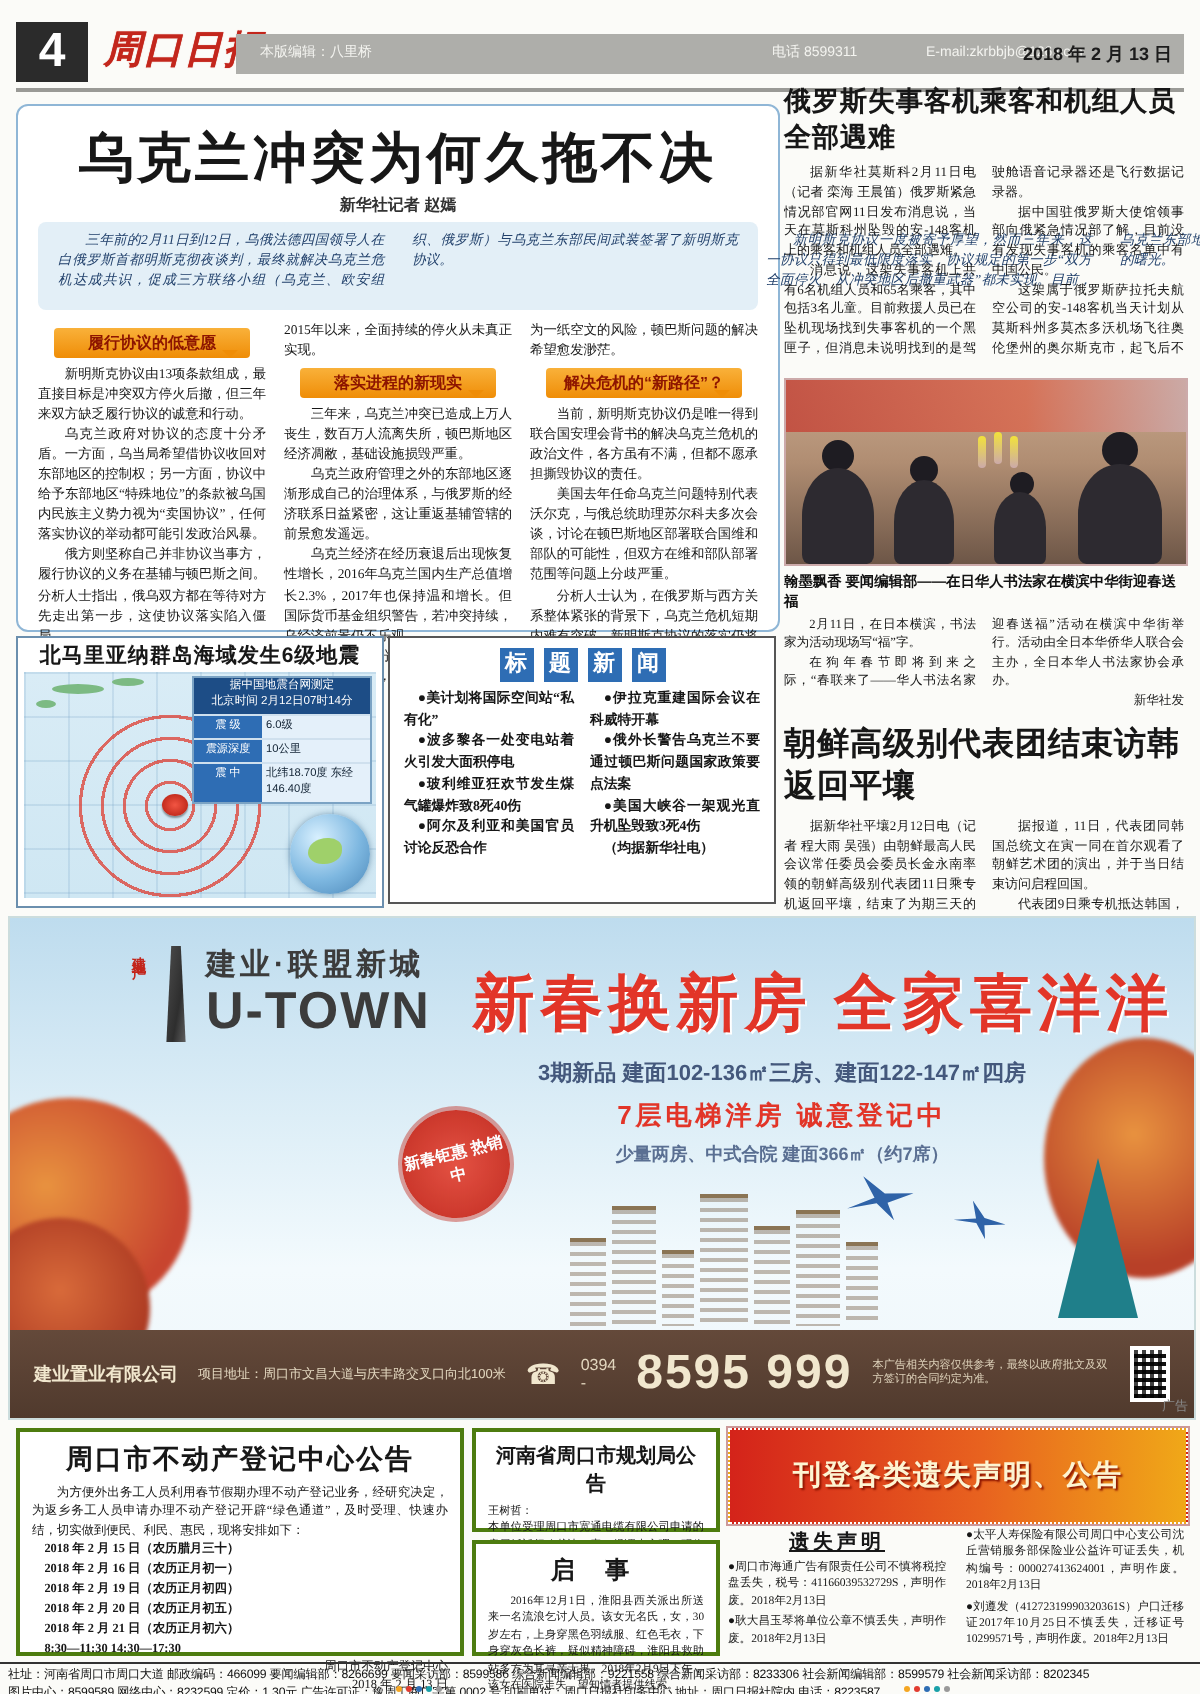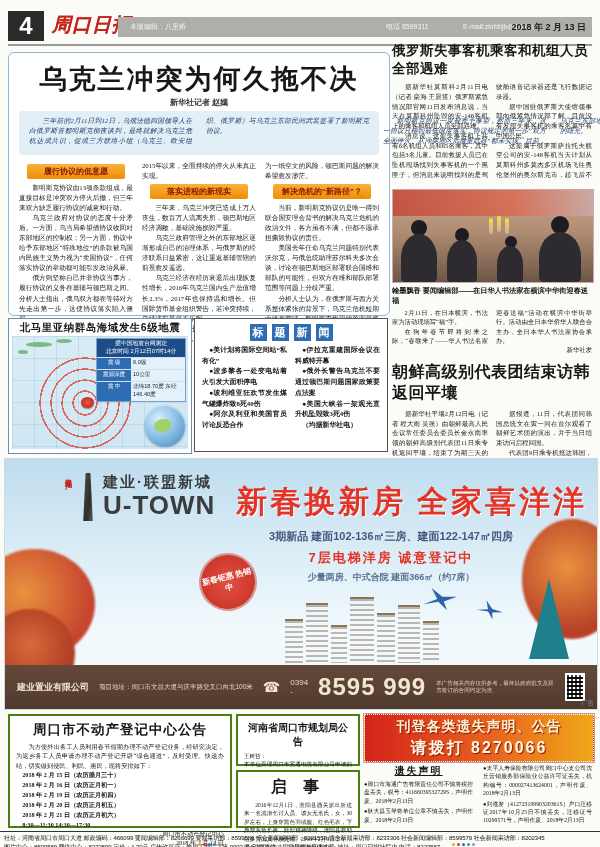--- a/index.html
+++ b/index.html
@@ -119,21 +119,21 @@
   .nb h3{margin:1px 0 3px 0;text-align:center;font:bold 13.5px "Liberation Sans",sans-serif;letter-spacing:1px;}
   .nb h4{margin:1px 0 3px 0;text-align:center;font:bold 10px "Liberation Sans",sans-serif;}
   .nb p{font-size:6.2px;line-height:1.5;text-align:justify;}
   .registry .intro p{text-indent:2em;}
   .registry .dates p{text-indent:1em;font-weight:bold;line-height:1.6;}
   .r-times{font-weight:bold;text-indent:1em;}
   .sig{text-align:right !important;}
   .planning{left:236px;top:714px;width:124px;height:52px;}
   .planning p{font-size:5.6px;}
   .qishi{left:236px;top:770px;width:124px;height:58px;}
-  .qishi h3{font-size:16px;letter-spacing:6px;}
+  .qishi h3{font-size:12px;letter-spacing:6px;}
   .qishi p{font-size:5.6px;text-indent:2em;}
   .gradbox{left:364px;top:714px;width:228px;height:46px;background:linear-gradient(90deg,#d4231a,#e8621f 55%,#f0a818);
            display:flex;flex-direction:column;align-items:center;justify-content:center;gap:2px;
            border:1px dotted #fff;box-shadow:0 0 0 1px #c99;text-align:right;}
   .grad1{color:#fdf4d2;font:bold 14px "Liberation Sans",sans-serif;letter-spacing:1px;text-shadow:1px 1px 1px #8d1500;}
   .grad2{color:#fffbe6;font:900 16px "Liberation Sans",sans-serif;letter-spacing:2px;text-shadow:1px 1px 1px #8d1500;}
   .lost{left:364px;top:764px;width:228px;height:64px;column-count:2;column-gap:10px;}
   .lost h3{margin:0 0 2px 0;text-align:center;font:bold 10px "Liberation Sans",sans-serif;letter-spacing:2px;text-decoration:underline;}
   .lost p{font-size:5.8px;line-height:1.45;text-align:justify;margin-bottom:2px;}
   
@@ -364,21 +364,20 @@
     <h3>启  事</h3>
     <div>
         <p>2016年12月1日，淮阳县西关派出所送来一名流浪乞讨人员。该女无名氏，女，30岁左右，上身穿黑色羽绒服、红色毛衣，下身穿灰色长裤，疑似精神障碍，淮阳县救助站多方为其寻亲无果。2018年2月9日下午，该女在医院走失，望知情者提供线索。</p>
         <p>电话：0394-2689228</p>
       </div>
 
   </div>
 
   <div class="abs gradbox">
     <span class="grad1">刊登各类遗失声明、公告</span>
-    <span class="grad2">请拨打 8270066</span>
   </div>
 
   <div class="abs lost">
     <h3>遗失声明</h3>
     <div>
         <p>●周口市海通广告有限责任公司不慎将税控盘丢失，税号：41166039532729S，声明作废。2018年2月13日</p>
         <p>●耿大昌玉琴将单位公章不慎丢失，声明作废。2018年2月13日</p>
         <p>●太平人寿保险有限公司周口中心支公司沈丘营销服务部保险业公益许可证丢失，机构编号：000027413624001，声明作废。2018年2月13日</p>
         <p>●刘遵发（41272319990320361S）户口迁移证2017年10月25日不慎丢失，迁移证号10299571号，声明作废。2018年2月13日</p>
       </div>

